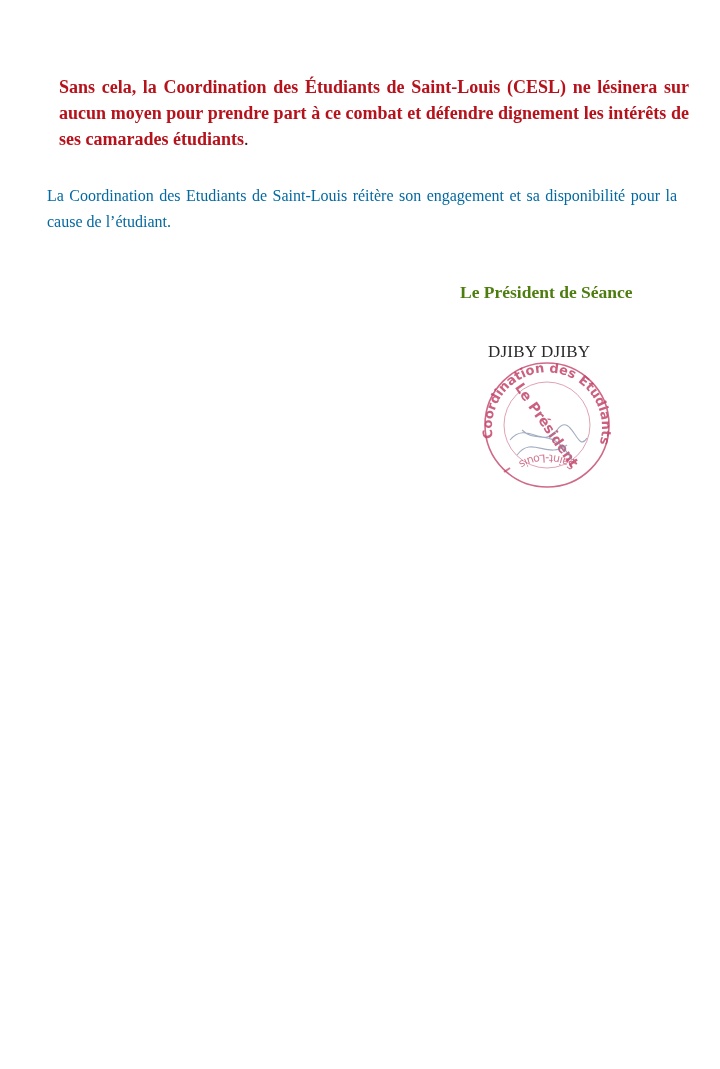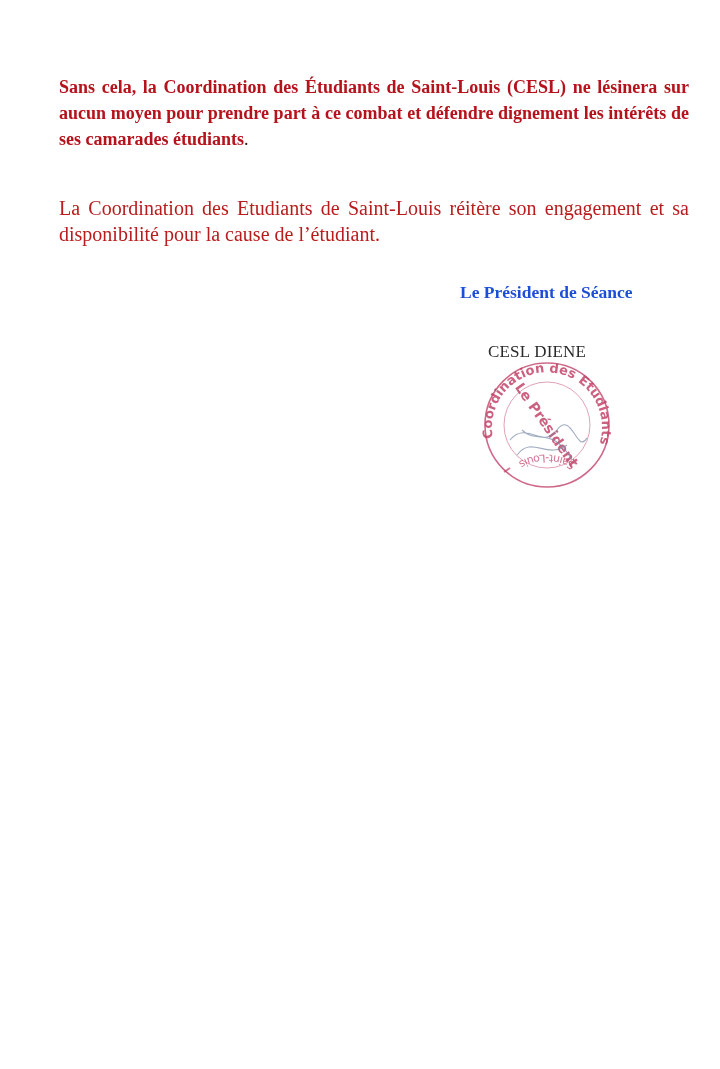--- a/index.html
+++ b/index.html
@@ -36,34 +36,34 @@
     }
     .para-red .dot {
       color: #3a1a1a;
       font-weight: normal;
     }
     .para-black {
       position: absolute;
       left: 47px;
       top: 183px;
       width: 630px;
-      font-size: 20px;
+      font-size: 16px;
       line-height: 26px;
-      color: #b91c1c;
+      color: #0369a1;
       text-align: justify;
       text-align-last: left;
-      margin: 12px;
+      margin: 0;
     }
     .signature-title {
       position: absolute;
       left: 460px;
       top: 282px;
       font-size: 17.5px;
       font-weight: bold;
-      color: #1d4ed8;
+      color: #4d7c0f;
       white-space: nowrap;
     }
     .signatory-name {
       position: absolute;
       left: 488px;
       top: 342px;
       font-size: 17px;
       color: #2a2a2a;
       white-space: nowrap;
       letter-spacing: 0.2px;
@@ -80,21 +80,21 @@
 <body>
 
 <div class="page">
 
   <p class="para-red"><span>Sans cela, la Coordination des Étudiants de Saint-Louis (CESL) ne lésinera sur aucun moyen pour prendre part à ce combat et défendre dignement les intérêts de ses camarades étudiants</span><span class="dot">.</span></p>
 
   <p class="para-black">La Coordination des Etudiants de Saint-Louis réitère son engagement et sa disponibilité pour la cause de l’étudiant.</p>
 
   <div class="signature-title">Le Président de Séance</div>
 
-  <div class="signatory-name">CESL DIENE</div>
+  <div class="signatory-name">DJIBY DJIBY</div>
 
   <div class="stamp">
     <svg width="150" height="130" viewBox="0 0 150 130" xmlns="http://www.w3.org/2000/svg">
       <defs>
         <path id="stampArcTop" d="M 22 82 A 55 55 0 1 1 128 82" fill="none"></path>
         <path id="stampArcBottom" d="M 40 108 A 55 55 0 0 0 112 108" fill="none"></path>
       </defs>
       <circle cx="75" cy="65" r="62" fill="none" stroke="#c2456a" stroke-width="1.6" opacity="0.8"></circle>
       <circle cx="75" cy="65" r="43" fill="none" stroke="#c2456a" stroke-width="1" opacity="0.5"></circle>
       <text font-family="'DejaVu Sans', sans-serif" font-size="13" fill="#c2456a" font-weight="bold" opacity="0.85">

